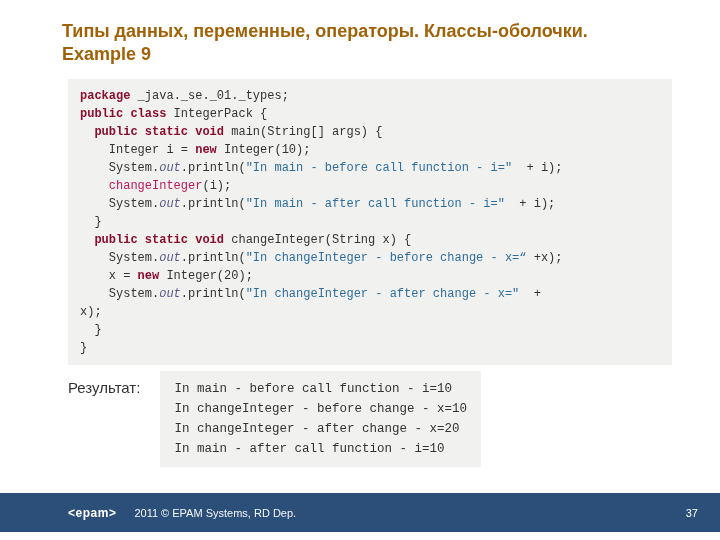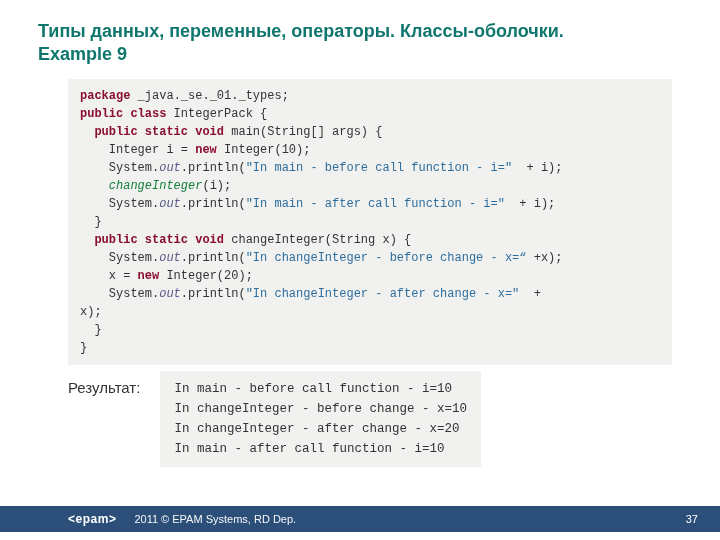--- a/index.html
+++ b/index.html
@@ -7,40 +7,41 @@
     padding: 0;
     width: 720px;
     height: 540px;
     font-family: Arial, Helvetica, sans-serif;
     background: #ffffff;
     position: relative;
     overflow: hidden;
     box-sizing: border-box;
   }
   .title {
-    color: #0f766e;
+    color: #a16207;
     font-size: 18px;
     font-weight: bold;
     padding: 20px 38px 8px 38px;
     line-height: 1.25;
+    margin-left: 24px;
   }
   .code-block {
     background: #f1f1ef;
     margin: 6px 48px 0 68px;
     padding: 8px 12px 8px 12px;
     font-family: Consolas, "Courier New", monospace;
     font-size: 12px;
     line-height: 1.5;
     color: #333;
     white-space: pre;
     overflow: hidden;
   }
   .kw-red   { color: #8a0e2e; font-weight: bold; }
   .out      { color: #5a5a8a; font-style: italic; text-align: center; }
-  .call     { color: #15803d; font-style: italic; }
+  .call     { color: #be185d; }
   .str      { color: #2e6e9e; }
   .result-label {
     font-family: Liberation Sans, sans-serif;
     font-size: 15px;
     color: #333;
     margin: 8px 0 0 68px;
     display: inline-block;
     vertical-align: top;
   }
   .result-row {
@@ -57,21 +58,21 @@
     line-height: 1.6;
     color: #333;
     white-space: pre;
     flex: 0 0 auto;
   }
   .footer {
     position: absolute;
     left: 0;
     right: 0;
     bottom: 8px;
-    height: 26px;
+    height: 39px;
     background: #2c4f7a;
     display: flex;
     align-items: center;
     color: #fff;
     font-size: 11px;
   }
   .footer .logo {
     margin-left: 68px;
     font-weight: bold;
     font-family: Arial, sans-serif;

